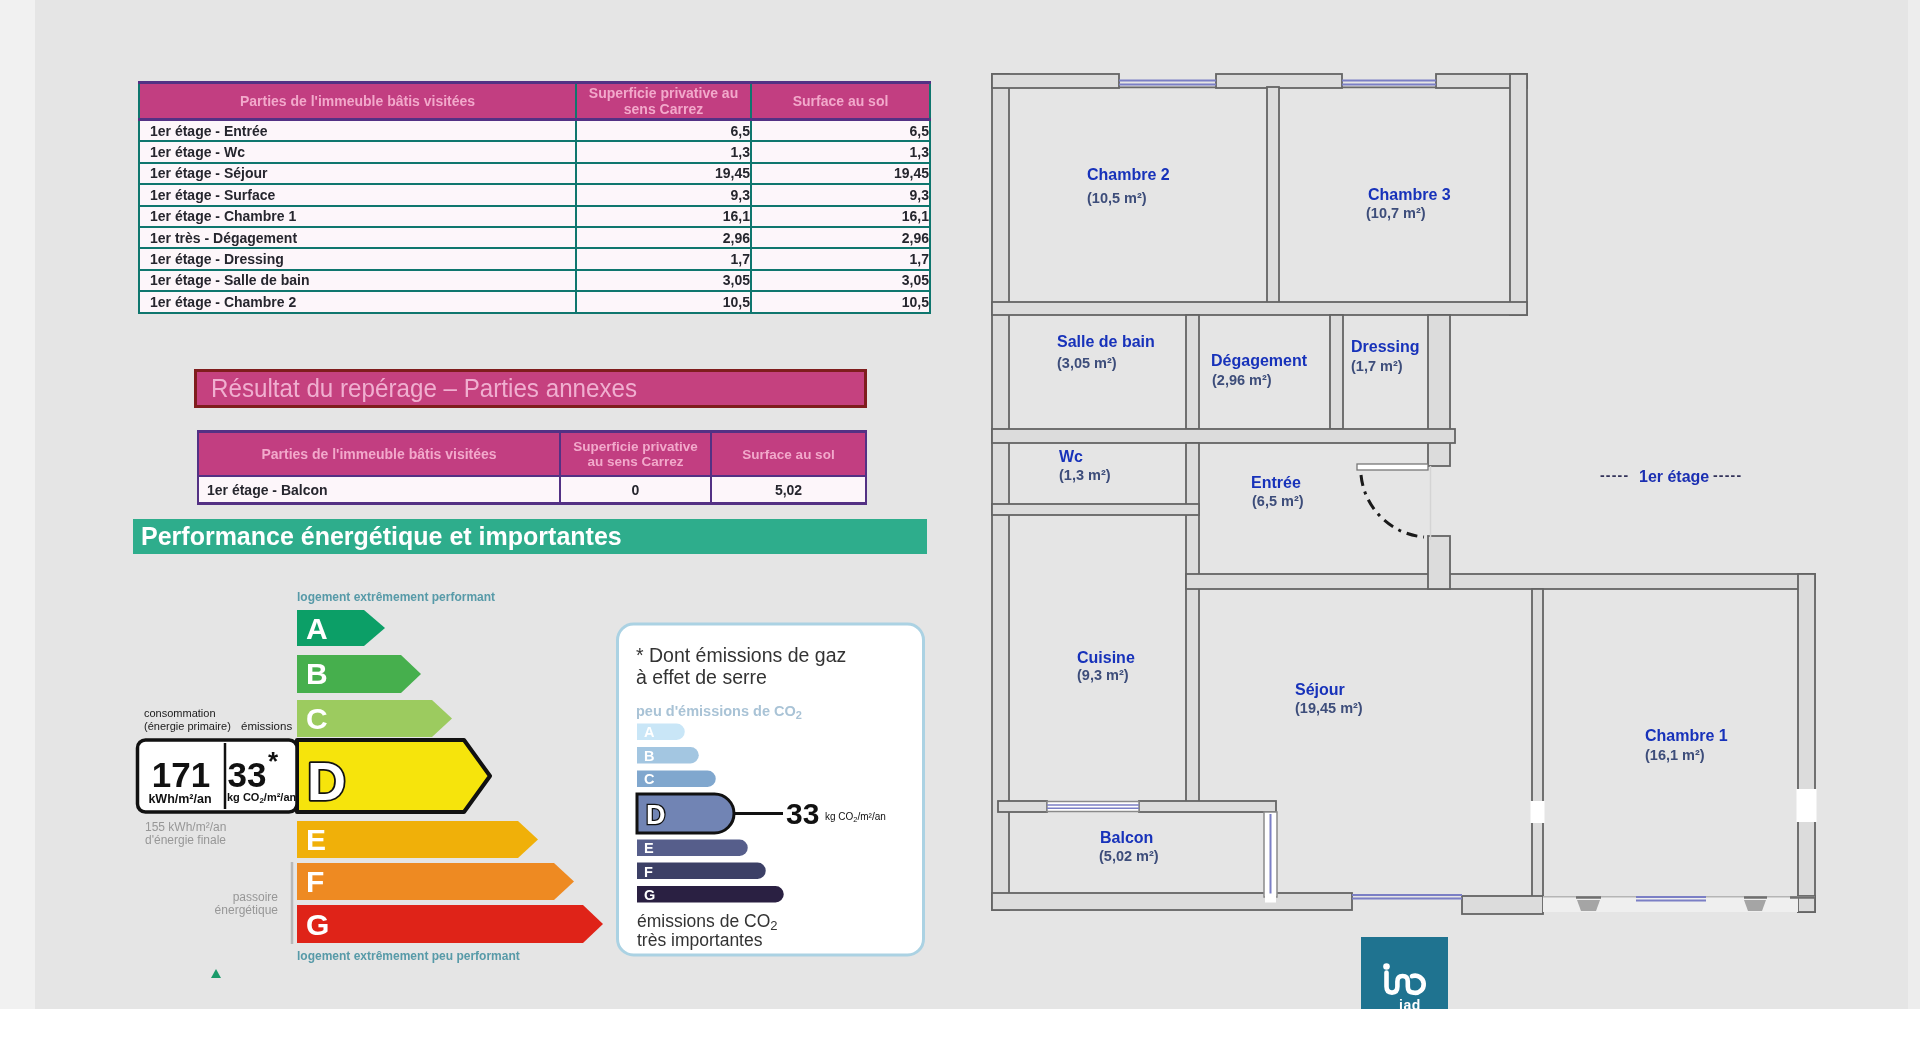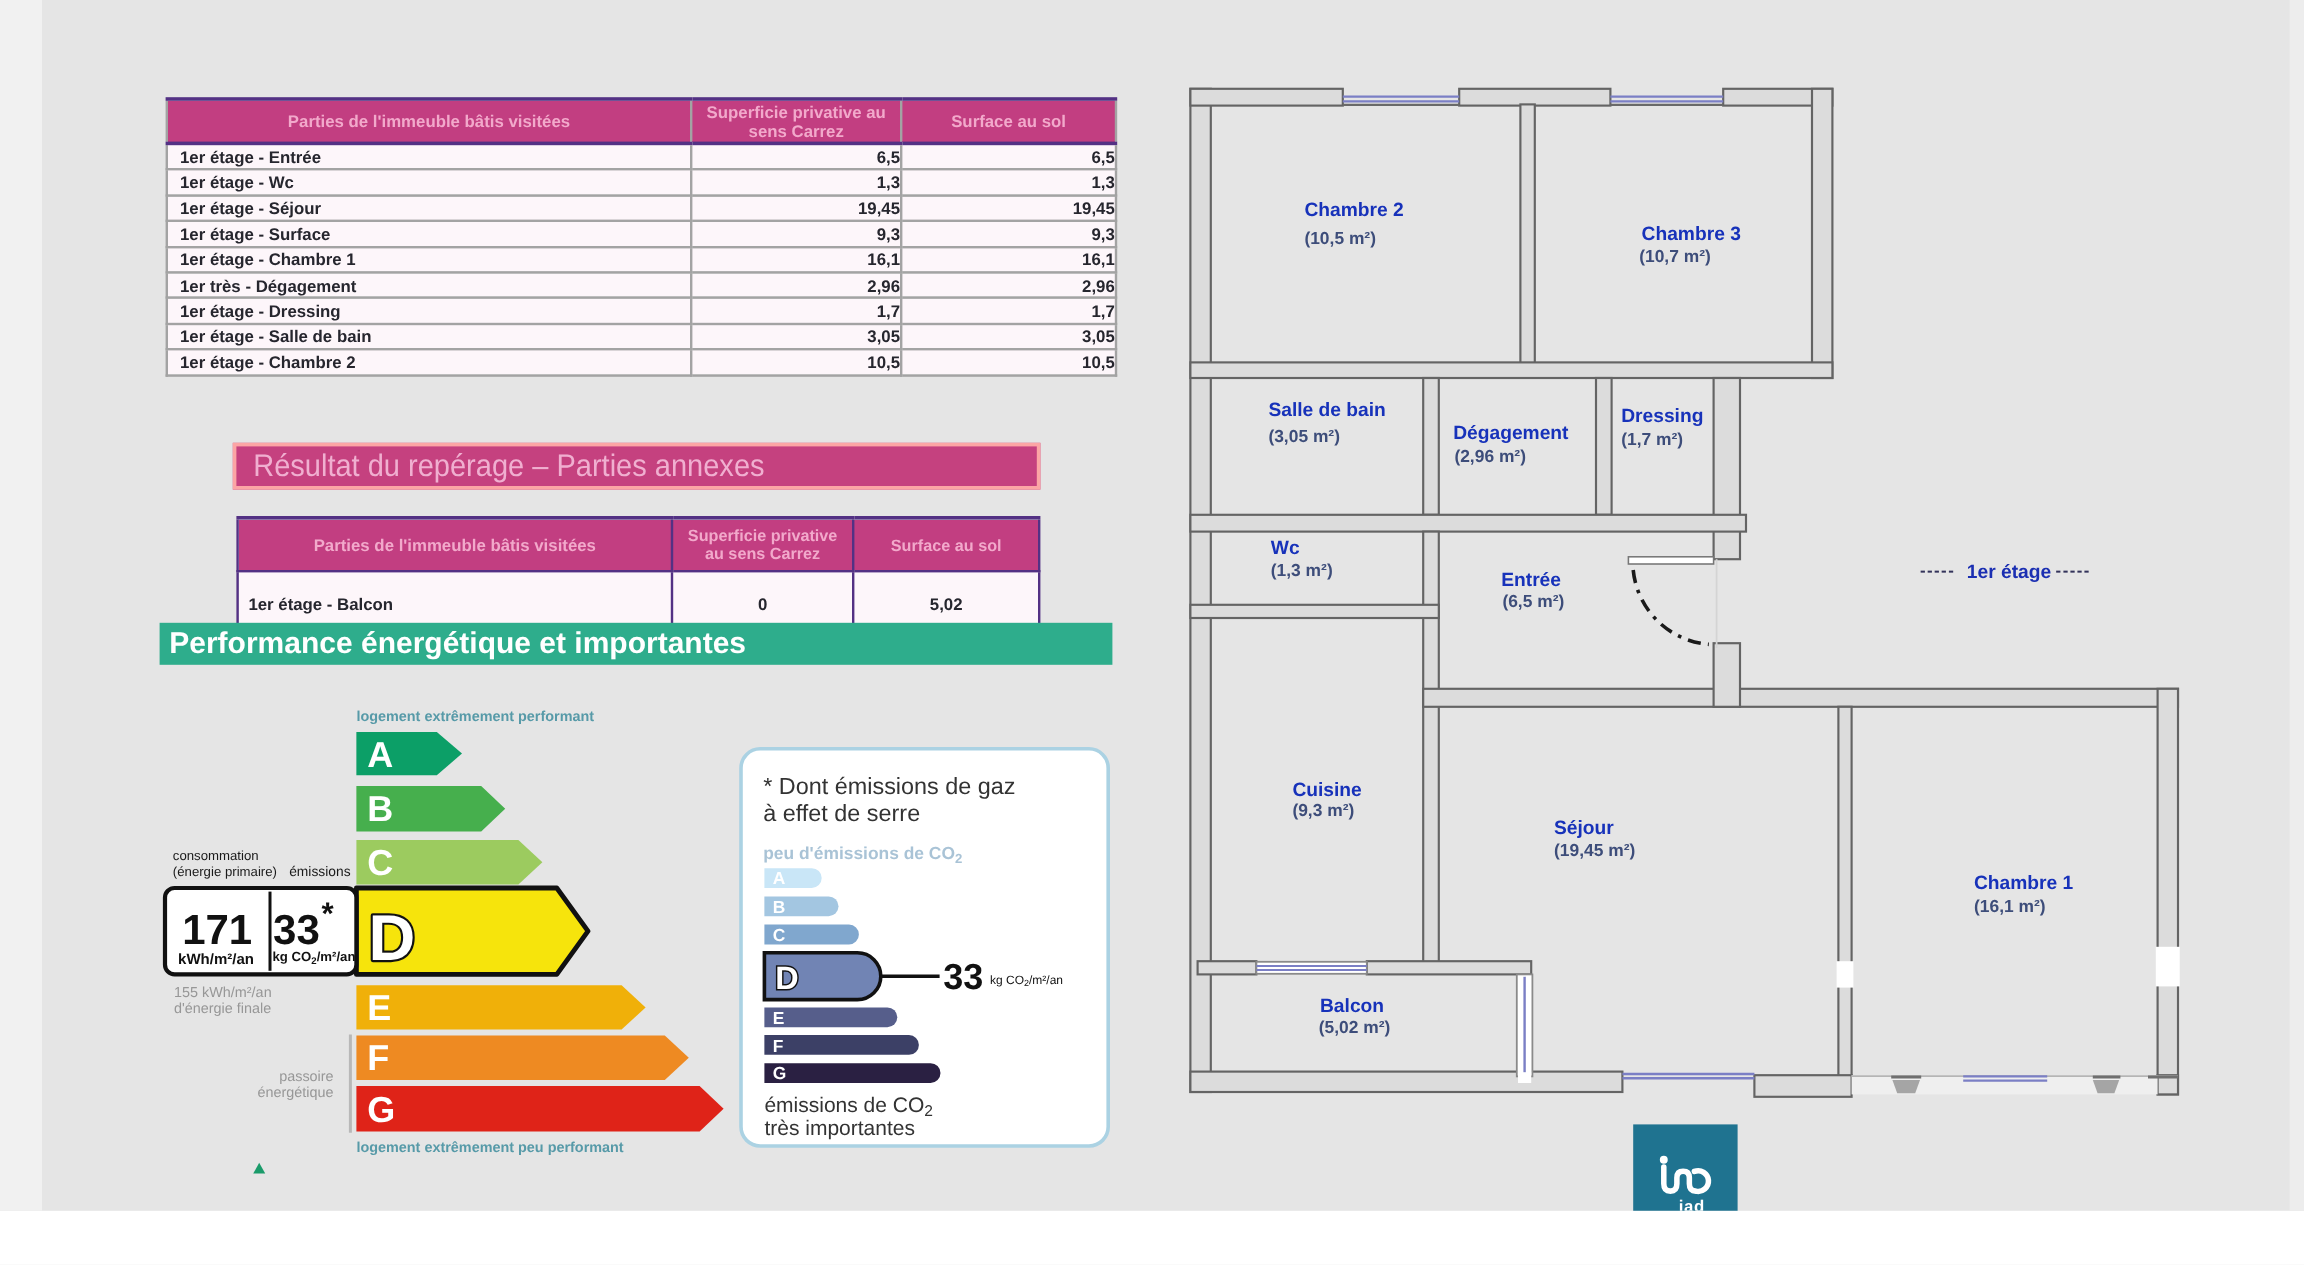--- a/index.html
+++ b/index.html
@@ -1,29 +1,29 @@
 <!DOCTYPE html>
 <html><head><meta charset="utf-8"><style>
 html,body{margin:0;padding:0}
 .page{position:relative;width:1920px;height:1009px;background:#e5e5e5;overflow:hidden;font-family:"Liberation Sans",sans-serif}
 .abs{position:absolute}
 table{border-collapse:collapse;position:absolute;table-layout:fixed}
 #t1{left:138px;top:81px;width:791px}
-#t1 th,#t1 td{border:2px solid #a3a3a3;overflow:hidden;white-space:nowrap}
+#t1 th,#t1 td{border:2px solid #0f766e;overflow:hidden;white-space:nowrap}
 #t1 th{background:#c23e81;color:#f2a9cb;font-size:14px;font-weight:bold;height:31px;border-bottom:3px solid #533184;border-top:3px solid #533184}
 #t1 td{font-size:14px;font-weight:bold;color:#26262e;height:19.4px;padding:0;background:#fdf6fa}
 #t1 td.n{text-align:right}
 #t1 td.r{padding-left:10px}
 #t2{left:197px;top:430px;width:668px}
 #t2 th,#t2 td{border:2px solid #533184;overflow:hidden}
 #t2 th{background:#c23e81;color:#f2a9cb;font-weight:bold;height:40px;border-top:3px solid #533184}
-#t2 td{font-size:14px;font-weight:bold;color:#26262e;height:21px;padding:15px;border-bottom:3px solid #533184;background:#fdf6fa}
+#t2 td{font-size:14px;font-weight:bold;color:#26262e;height:21px;padding:2px;border-bottom:3px solid #533184;background:#fdf6fa}
 #t2 td.n{text-align:center}
 #t2 td.r{padding-left:8px}
-#banner1{left:194px;top:369px;width:653px;height:33px;background:#c5417f;border:3px solid #fca5a5;color:#f0afd0;font-size:24px;line-height:33px;padding-left:14px}
+#banner1{left:194px;top:369px;width:653px;height:33px;background:#c5417f;border:3px solid #7f1d1d;color:#f0afd0;font-size:24px;line-height:33px;padding-left:14px}
 #banner2{left:133px;top:519px;width:786px;height:35px;background:#2ead8c;color:#fff;font-size:25px;font-weight:bold;line-height:35px;padding-left:8px}
 #lstrip{left:0;top:0;width:35px;height:1054px;background:#f1f1f1}
 #rstrip{left:1908px;top:0;width:12px;height:1054px;background:#ededed}
 svg{position:absolute;left:0;top:0;font-family:"Liberation Sans",sans-serif}
 </style></head><body>
 <div class="page">
 <div class="abs" id="lstrip"></div>
 <div class="abs" id="rstrip"></div>
 
 <table id="t1">

